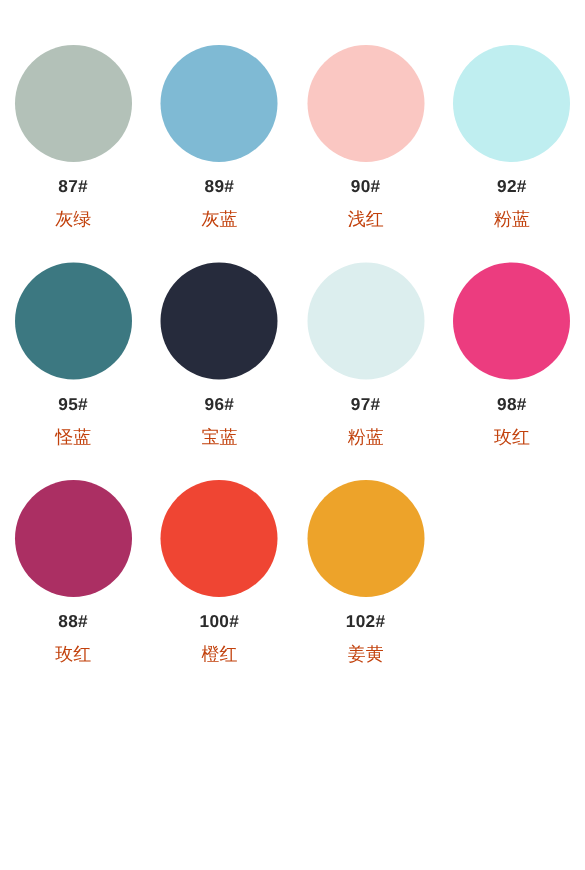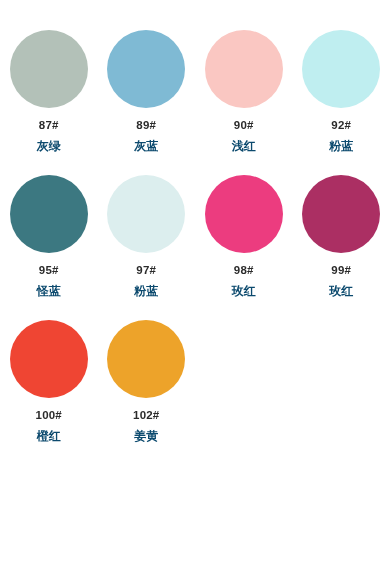--- a/index.html
+++ b/index.html
@@ -44,22 +44,22 @@
     line-height: 13px;
     font-weight: 700;
     color: #2b2b2b;
     letter-spacing: 0.2px;
     text-align: center;
   }
   .swatch-name {
     margin-top: 7px;
     font-size: 12px;
     line-height: 14px;
-    font-weight: 700;
-    color: #0c4a6e;
+    font-weight: 400;
+    color: #c2410c;
     text-align: left;
   }
 </style>
 </head>
 <body style="background: rgb(255, 255, 255);">
 
 <div class="swatch-grid">
     <div class="swatch-cell">
       <span class="swatch-disc" style="background-color: rgb(179, 193, 184);"></span>
       <div class="swatch-code">87#</div>
@@ -79,32 +79,37 @@
       <span class="swatch-disc" style="background-color: rgb(191, 238, 240);"></span>
       <div class="swatch-code">92#</div>
       <div class="swatch-name">粉蓝</div>
     </div>
     <div class="swatch-cell">
       <span class="swatch-disc" style="background-color: rgb(60, 120, 129);"></span>
       <div class="swatch-code">95#</div>
       <div class="swatch-name">怪蓝</div>
     </div>
     <div class="swatch-cell">
+      <span class="swatch-disc" style="background-color: rgb(38, 43, 60);"></span>
+      <div class="swatch-code">96#</div>
+      <div class="swatch-name">宝蓝</div>
+    </div>
+    <div class="swatch-cell">
       <span class="swatch-disc" style="background-color: rgb(220, 238, 238);"></span>
       <div class="swatch-code">97#</div>
       <div class="swatch-name">粉蓝</div>
     </div>
     <div class="swatch-cell">
       <span class="swatch-disc" style="background-color: rgb(236, 60, 127);"></span>
       <div class="swatch-code">98#</div>
       <div class="swatch-name">玫红</div>
     </div>
     <div class="swatch-cell">
       <span class="swatch-disc" style="background-color: rgb(171, 47, 99);"></span>
-      <div class="swatch-code">99#</div>
+      <div class="swatch-code">88#</div>
       <div class="swatch-name">玫红</div>
     </div>
     <div class="swatch-cell">
       <span class="swatch-disc" style="background-color: rgb(239, 69, 51);"></span>
       <div class="swatch-code">100#</div>
       <div class="swatch-name">橙红</div>
     </div>
     <div class="swatch-cell">
       <span class="swatch-disc" style="background-color: rgb(237, 163, 42);"></span>
       <div class="swatch-code">102#</div>

